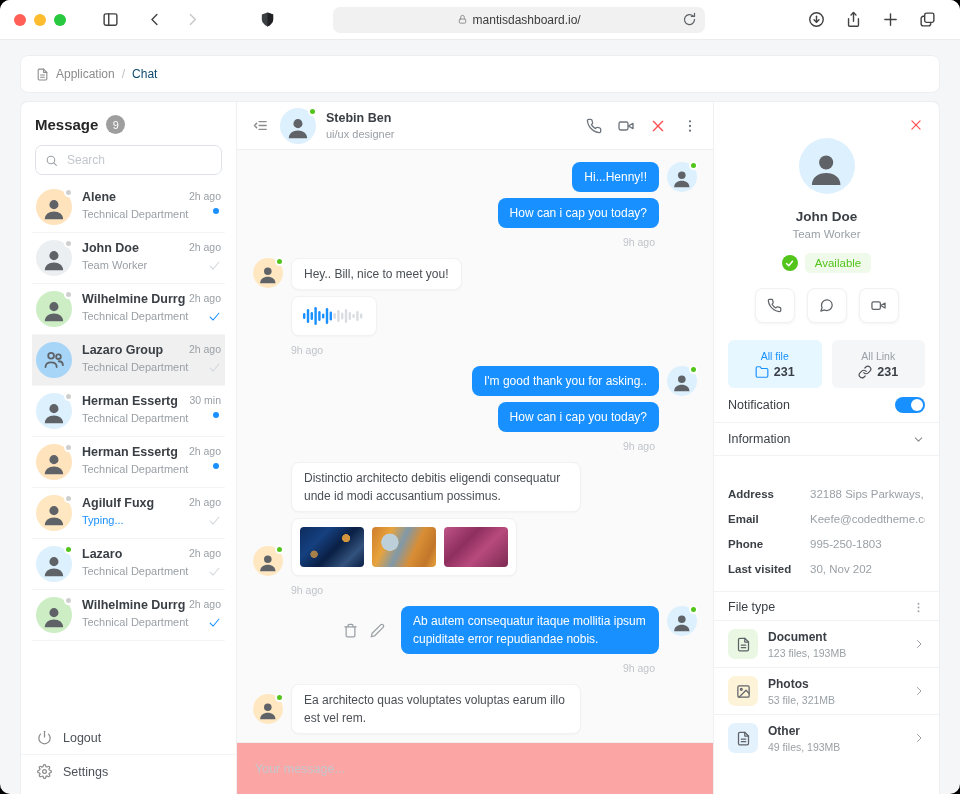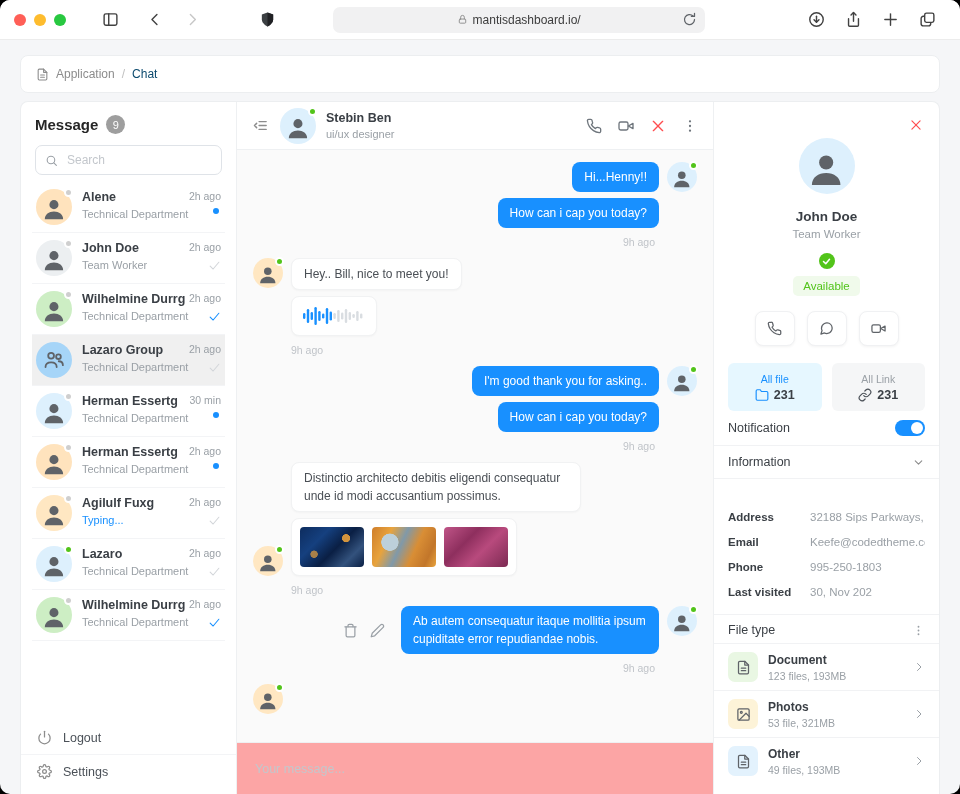--- a/index.html
+++ b/index.html
@@ -103,21 +103,21 @@
   .chat-in input{border:none;outline:none;width:100%;font-size:12.5px;background:transparent;
     font-family:"Liberation Sans",sans-serif;color:#262626;}
   .chat-in input::placeholder{color:#c3c7cc;}
 
   
   .profile{width:226px;border-left:1px solid #eef0f2;display:flex;flex-direction:column;padding-top:12px;position:relative;overflow:hidden;}
   .p-close{position:absolute;top:16px;right:16px;width:14px;height:14px;color:#ff4d4f;display:inline-flex;cursor:pointer;}
   .p-avatar-wrap{display:flex;justify-content:center;margin-top:24px;}
   .p-name{text-align:center;font-size:13.5px;font-weight:bold;margin-top:15px;color:#3a3f45;}
   .p-role{text-align:center;font-size:11.5px;color:#9aa0a6;margin-top:4px;}
-  .p-status{display:flex;justify-content:center;align-items:center;gap:7px;margin-top:13px;flex-direction:column;}
+  .p-status{display:flex;justify-content:center;align-items:center;gap:7px;margin-top:13px;}
   .st-check{width:16px;height:16px;border-radius:50%;background:#52c41a;display:flex;align-items:center;justify-content:center;color:#fff;}
   .st-check svg{width:9px;height:9px;}
   .st-pill{background:#f0faeb;color:#52c41a;font-size:11.5px;padding:4px 10px;border-radius:5px;}
   .p-actions{display:flex;justify-content:center;gap:12px;margin-top:15px;}
   .p-act{width:40px;height:35px;background:#fff;border:1px solid #f0f1f3;border-radius:8px;box-shadow:0 1px 3px rgba(0,0,0,.05);
     display:flex;align-items:center;justify-content:center;color:#6f767d;cursor:pointer;}
   .p-act .cicon{width:15px;height:15px;}
   .p-cards{display:flex;gap:10px;margin:17px 14px 0;}
   .p-card{flex:1;height:48px;border-radius:6px;display:flex;flex-direction:column;align-items:center;justify-content:center;gap:3px;cursor:pointer;}
   .p-card.files{background:#e6f7ff;} .p-card.links{background:#f5f6f7;}
@@ -642,20 +642,21 @@
           <div class="tstamp">9h ago</div>
 
           <div class="mrow">
             <span class="av av30 bg-tn" style="align-self:center">
                 <span class="cicon face"><svg viewBox="0 0 24 24" width="100%" height="100%">
                     <circle cx="12" cy="8" r="4.2" fill="currentColor"></circle>
                     <path d="M3.5 21.5c0-4.6 3.8-7.2 8.5-7.2s8.5 2.6 8.5 7.2z" fill="currentColor"></path>
                   </svg></span>
                 <span class="st on"></span>
               </span>
+            <div class="bb i" style="max-width:290px">Ea architecto quas voluptates voluptas earum illo est vel rem.</div>
           </div>
 
         </div>
 
         <div class="chat-in">
           <input placeholder="Your message..." style="">
         </div>
       </section>
 
       <aside class="profile">

